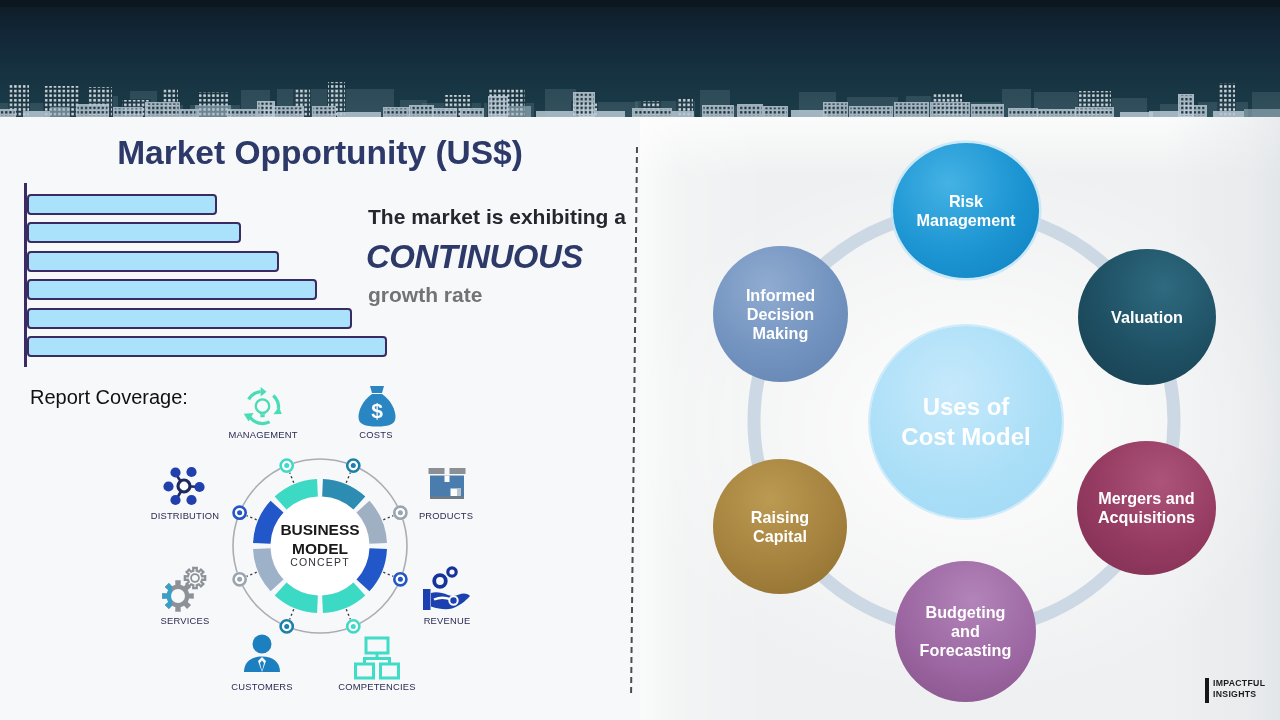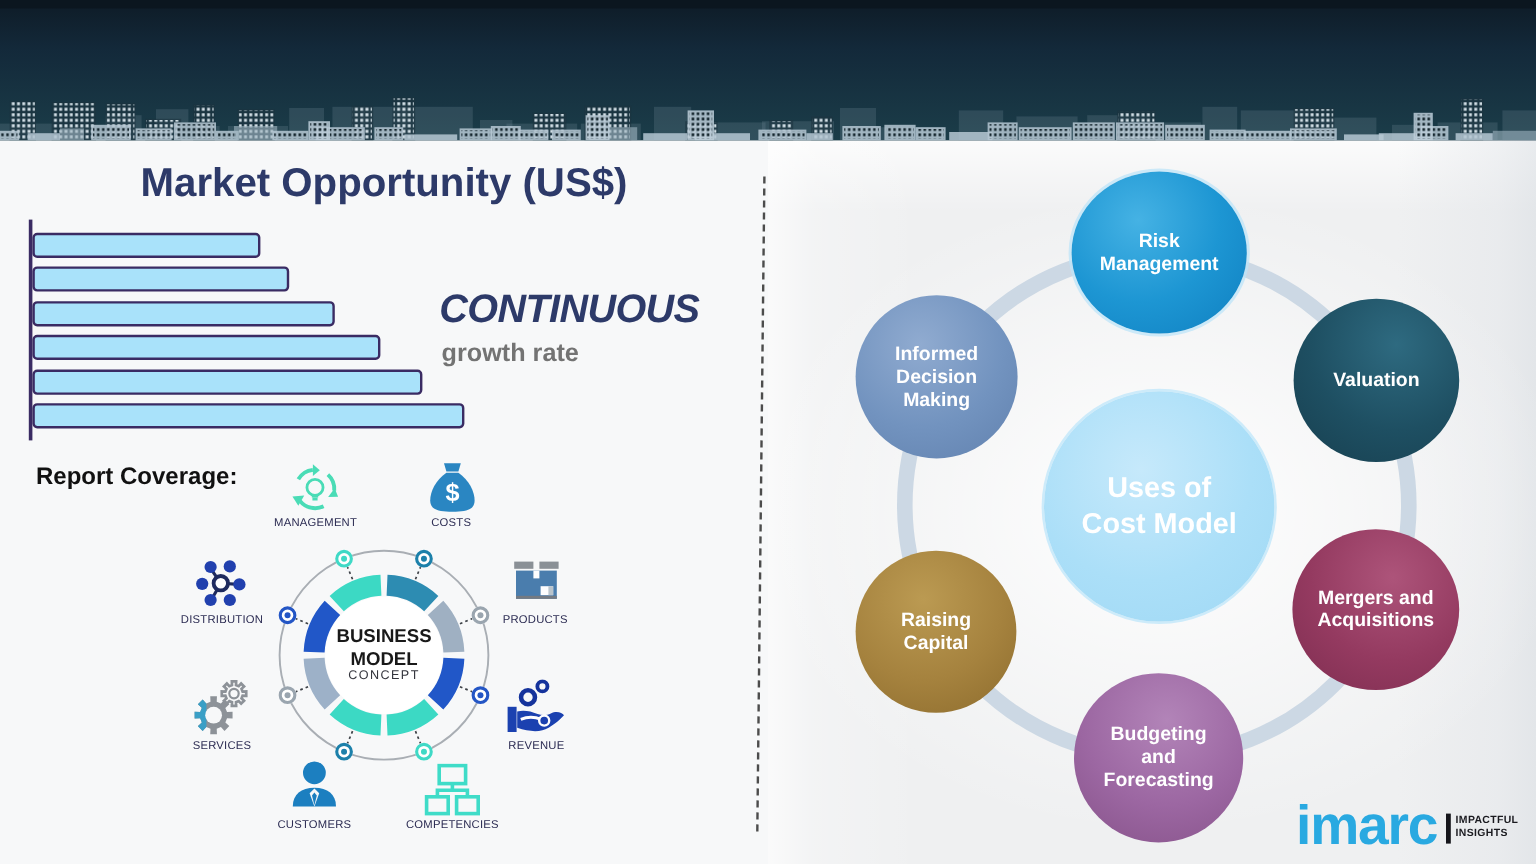--- a/index.html
+++ b/index.html
@@ -21,21 +21,21 @@
   transform:rotate(0.62deg); transform-origin:top center; }
 
 
 .mo-title { position:absolute; left:0; top:133px; width:640px; text-align:center;
   color:#2d3a69; font-size:33.5px; font-weight:bold; line-height:40px; }
 .axis { position:absolute; left:24px; top:183px; width:2.6px; height:184px; background:#3a2b63; }
 .bar { position:absolute; height:21px; border:2.4px solid #3a2b63; border-radius:4px; background:#a9e2fa; }
 .t1 { position:absolute; left:368px; top:205px; color:#26262e; font-size:21px; font-weight:bold; }
 .t2 { position:absolute; left:366px; top:238px; color:#2d3a69; font-size:33px; font-weight:bold; letter-spacing:-0.5px;font-style:italic; }
 .t3 { position:absolute; left:368px; top:283px; color:#737373; font-size:21px; font-weight:bold; }
-.rc { position:absolute; left:30px; top:386px; color:#111; font-size:20px; font-weight:bold; }
+.rc { position:absolute; left:30px; top:386px; color:#111; font-size:20px; font-weight:normal; }
 .iclabel { position:absolute; color:#2b2b52; font-size:9.4px; line-height:10px; letter-spacing:0.2px; text-align:center; white-space:nowrap; }
 
 
 .ring { position:absolute; left:741px; top:198px; }
 .sat { position:absolute; border-radius:50%; color:#fff; font-weight:bold; font-size:16.2px;
   display:flex; align-items:center; justify-content:center; text-align:center; line-height:19px; }
 .csat { position:absolute; border-radius:50%; color:#fff; font-weight:bold;
   display:flex; align-items:center; justify-content:center; text-align:center; }
 
 
@@ -240,20 +240,21 @@
   <div class="divider"></div>
 
   <div class="mo-title">Market Opportunity (US$)</div>
   <div class="axis"></div>
   <div class="bar" style="left:27px;top:194px;width:190px"></div>
   <div class="bar" style="left:27px;top:222.4px;width:214px"></div>
   <div class="bar" style="left:27px;top:250.8px;width:252px"></div>
   <div class="bar" style="left:27px;top:279.2px;width:290px"></div>
   <div class="bar" style="left:27px;top:307.6px;width:325px"></div>
   <div class="bar" style="left:27px;top:336px;width:360px"></div>
+  <div class="t1">The market is exhibiting a</div>
   <div class="t2">CONTINUOUS</div>
   <div class="t3">growth rate</div>
   <div class="rc">Report Coverage:</div>
 
   <svg class="bm" width="230" height="230" viewBox="-115 -115 230 230" style="position:absolute;left:205px;top:431px">
       <circle cx="0" cy="0" r="87" fill="none" stroke="#a9aeb4" stroke-width="1.6"></circle>
       <path d="M2.54 -58.24 A58.3 58.3 0 0 1 39.39 -42.98" stroke="#2d8cb2" stroke-width="17.5" fill="none"></path>
       <path d="M42.98 -39.39 A58.3 58.3 0 0 1 58.24 -2.54" stroke="#9fb0c2" stroke-width="17.5" fill="none"></path>
       <path d="M58.24 2.54 A58.3 58.3 0 0 1 42.98 39.39" stroke="#2157c8" stroke-width="17.5" fill="none"></path>
       <path d="M39.39 42.98 A58.3 58.3 0 0 1 2.54 58.24" stroke="#3cd9c4" stroke-width="17.5" fill="none"></path>
@@ -392,19 +393,18 @@
   <div class="iclabel" style="left:203px;top:429.7px;width:120px">MANAGEMENT</div>
   <div class="iclabel" style="left:316px;top:429.7px;width:120px">COSTS</div>
   <div class="iclabel" style="left:125px;top:511.2px;width:120px">DISTRIBUTION</div>
   <div class="iclabel" style="left:386px;top:511.2px;width:120px">PRODUCTS</div>
   <div class="iclabel" style="left:125px;top:615.7px;width:120px">SERVICES</div>
   <div class="iclabel" style="left:387px;top:615.7px;width:120px">REVENUE</div>
   <div class="iclabel" style="left:202px;top:682.2px;width:120px">CUSTOMERS</div>
   <div class="iclabel" style="left:317px;top:682.2px;width:120px">COMPETENCIES</div>
 
   <div class="imarc">
-    <div class="word">imarc</div>
     <div class="vbar"></div>
     <div class="l1">IMPACTFUL</div>
     <div class="l2">INSIGHTS</div>
   </div>
 
 </div>
 
 </body></html>

